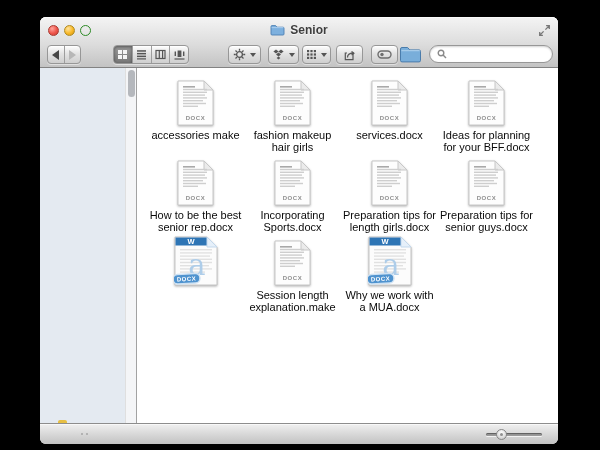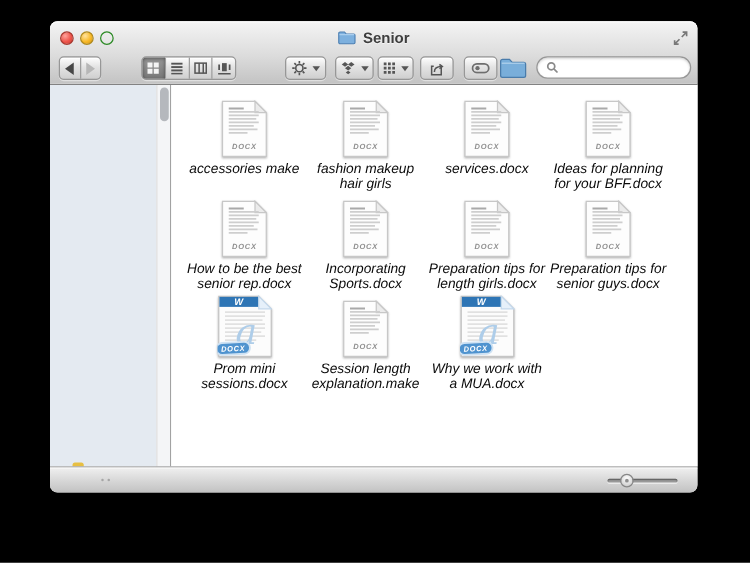--- a/index.html
+++ b/index.html
@@ -1,18 +1,18 @@
 <!DOCTYPE html>
 <html><head>
 <meta charset="utf-8">
 <style>
   * { margin:0; padding:0; box-sizing:border-box; }
   html,body { width:600px; height:450px; background:#000; overflow:hidden;
     font-family:"Liberation Sans", sans-serif; }
-  .window { position:absolute; left:40px; top:17px; width:518px; height:377px;
+  .window { position:absolute; left:40px; top:17px; width:518px; height:427px;
     border-radius:6px; background:#fff; display:flex; flex-direction:column;
     box-shadow:0 0 0 1px rgba(0,0,0,.6), 0 16px 30px rgba(0,0,0,.55); }
   
   .header { height:51px; flex:0 0 51px; border-radius:6px 6px 0 0; position:relative;
     background:linear-gradient(#f4f4f4, #dcdcdc 55%, #c3c3c3);
     border-bottom:1px solid #828282; box-shadow:inset 0 1px 0 #fbfbfb; }
   .titlebar { height:26px; display:flex; align-items:center; justify-content:center; position:relative; }
   .traffic { position:absolute; left:8px; top:8px; display:flex; gap:5px; }
   .light { width:11px; height:11px; border-radius:50%; }
   .light.close { background:radial-gradient(circle at 35% 30%, #ffa49c, #ee544a 55%, #c63e35); border:1px solid #a93a31; }
@@ -39,21 +39,21 @@
     border-radius:10px; background:#fff; display:flex; align-items:center; padding:0 7px;
     box-shadow:inset 0 1px 2px rgba(0,0,0,.18); }
   .search input { border:none; outline:none; flex:1; min-width:0; font-size:11px; background:transparent; margin-left:4px; }
   
   .body { flex:1; display:flex; min-height:0; }
   .sidebar { width:97px; flex:0 0 97px; background:#e4eaf1; border-right:1px solid #a2a2a2; position:relative; }
   .side-scroll { position:absolute; top:0; right:0; width:11px; height:100%; background:#f4f5f7; border-left:1px solid #dfdfdf; }
   .side-thumb { position:absolute; top:2px; left:1.5px; width:7px; height:27px; background:#b5b8bd; border-radius:4px; }
   .sliver { position:absolute; bottom:0; left:18px; width:9px; height:3px; background:#e7bf43; border-radius:2px 2px 0 0; }
   .main { flex:1; background:#fff; position:relative; overflow:hidden; }
-  .grid { position:absolute; top:8px; left:10px; display:grid; grid-template-columns:repeat(4,97px); grid-auto-rows:80px;font-style:italic; }
+  .grid { position:absolute; top:8px; left:10px; display:grid; grid-template-columns:repeat(4,97px); grid-auto-rows:80px; }
   .file-cell { width:97px; display:flex; flex-direction:column; align-items:center; }
   .icon-wrap { height:50px; display:flex; align-items:flex-end; justify-content:center; }
   .icon-wrap svg { filter:drop-shadow(0 1px 1px rgba(0,0,0,.3)); }
   .label { margin-top:3px; font-size:11px; line-height:12px; color:#0a0a0a; text-align:center; }
   .label span { display:block; white-space:nowrap; }
   
   .statusbar { height:21px; flex:0 0 21px; border-top:1px solid #8d8d8d; border-radius:0 0 6px 6px;
     background:linear-gradient(#f0f0f0,#d6d6d6 55%, #c2c2c2); position:relative;
     box-shadow:inset 0 1px 0 #f8f8f8; }
   .resize-dots { position:absolute; left:41px; top:9px; display:flex; gap:3px; }
@@ -445,24 +445,20 @@
           <rect x="6" y="35.4" width="25" height="1.4"></rect>
         </g>
         <text x="17" y="8" text-anchor="middle" font-family="Liberation Sans, sans-serif" font-size="7.5" font-weight="bold" fill="#ffffff">W</text>
         <text x="23" y="39" text-anchor="middle" font-family="DejaVu Serif, serif" font-size="29" fill="#aecde9">a</text>
         <g transform="rotate(-3 12 43)">
           <rect x="-1" y="38" width="27" height="9.5" rx="4.7" fill="#4f93cf" stroke="#cfe2f3" stroke-width="1.5"></rect>
           <text x="12.5" y="45" text-anchor="middle" font-family="Liberation Sans, sans-serif" font-size="6" font-weight="bold" letter-spacing="0.5" fill="#ffffff">DOCX</text>
         </g>
       </svg>
     </div>
-    <div class="label">
-      <span class="l1">Prom mini</span>
-      <span class="l2">sessions.docx</span>
-    </div>
   </div>
 
   <div class="file-cell" data-icon="docx-generic">
     <div class="icon-wrap">
 
       <svg class="icon-generic" width="37" height="46" viewBox="0 0 37 46">
         <path d="M1,1 h26 l9,9 v35 h-35 z" fill="#fdfdfd" stroke="#c7c7c7" stroke-width="1"></path>
         <path d="M27,1 l9,9 h-9 z" fill="#ebebeb" stroke="#c7c7c7" stroke-width="1"></path>
         <g>
           <rect x="6" y="6" width="12" height="1.6" fill="#a9a9a9"></rect>

